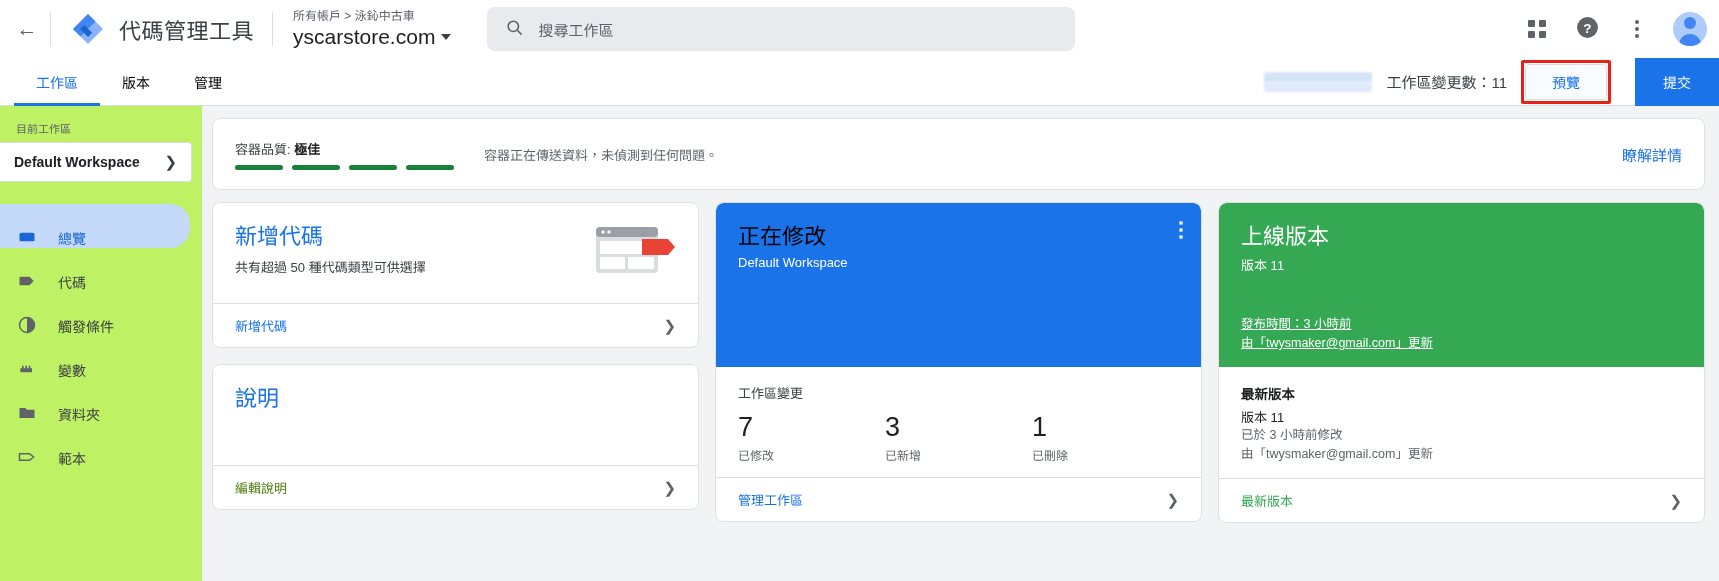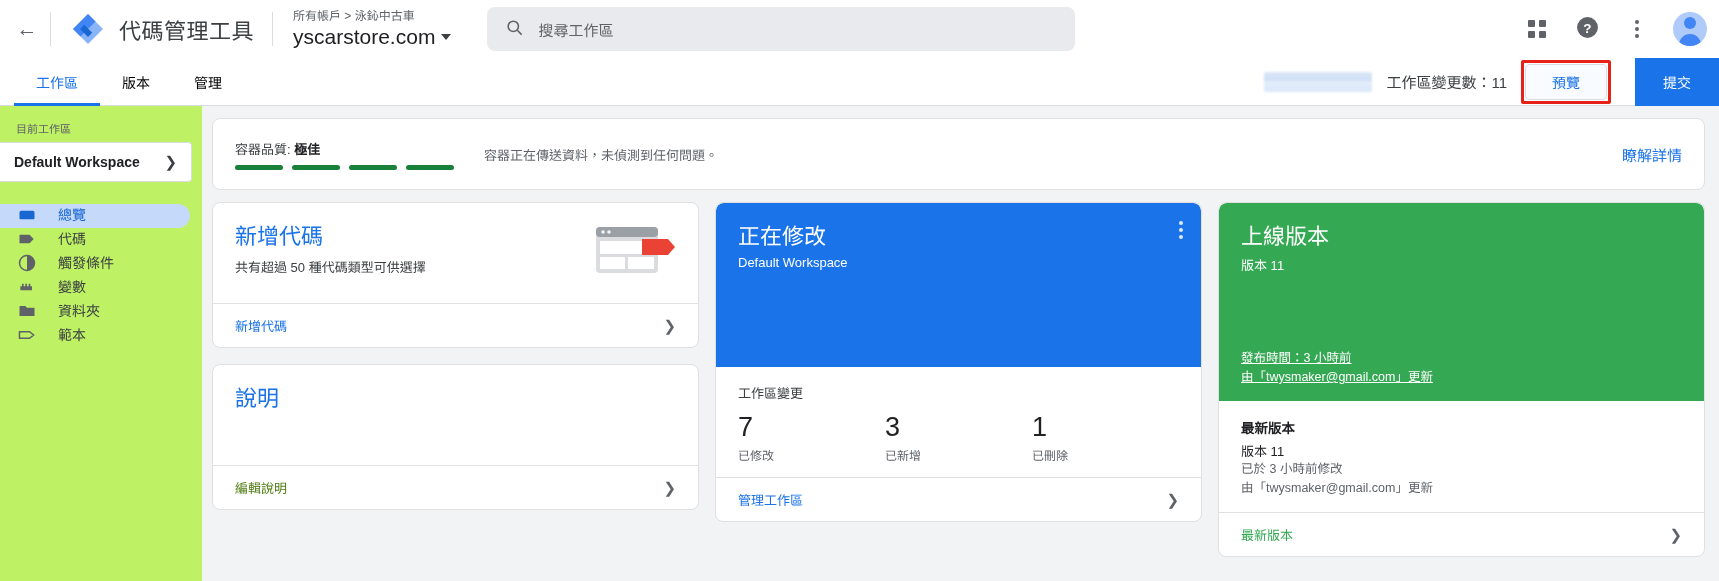--- a/index.html
+++ b/index.html
@@ -115,21 +115,21 @@
   .ws-label { font-size: 11px; color: #5f6368; padding: 0 16px 6px; }
   .ws-card {
     background: #fff; border: 1px solid #dadce0; border-left: none;
     border-radius: 0 4px 4px 0; height: 40px; display: flex; align-items: center;
     justify-content: space-between; padding: 0 14px; cursor: pointer; margin-right: 10px;
   }
   .ws-name { font-size: 14px; color: #202124; font-weight: 600; }
   .chev { color: #3c4043; font-size: 15px; }
   .nav { margin-top: 22px; }
   .nav-item {
-    height: 24px; display: flex; align-items: flex-start; gap: 20px;
+    height: 44px; display: flex; align-items: flex-end; gap: 20px;
     padding-left: 16px; margin-right: 12px; border-radius: 0 20px 20px 0;
     cursor: pointer; color: #3c4043; font-size: 14px;
   }
   .nav-item.active { background: #c5dafb; color: #1967d2; }
   .nav-ico { width: 22px; height: 22px; flex: 0 0 22px; display: flex;
              align-items: center; justify-content: center; }
 
   
   .main { flex: 1 1 auto; padding: 12px 14px 0 10px; overflow: hidden; }
   .card {
@@ -170,36 +170,36 @@
   .tag-art { width: 82px; height: 54px; position: relative; flex: 0 0 82px; margin-top: 2px; }
   .help-card { margin-top: 16px; }
   .help-card .card-head { min-height: 100px; }
   .help-title { color: #1a73e8; font-size: 22px; line-height: 28px; }
 
   
   .blue-head {
     background: #1a73e8; color: #fff; border-radius: 8px 8px 0 0;
     padding: 20px 22px; height: 164px; position: relative;
   }
-  .blue-head .card-h-title { color: #ffffff; }
+  .blue-head .card-h-title { color: #000000; }
   .blue-head .card-h-sub { color: #fff; }
   .head-kebab { position: absolute; top: 18px; right: 18px; cursor: pointer;
                 display: flex; flex-direction: column; gap: 3px; align-items: center; }
   .head-kebab i { width: 4px; height: 4px; border-radius: 50%; background: rgba(255,255,255,.85); }
   .stats { padding: 16px 22px 14px; }
   .stats-label { font-size: 13px; color: #3c4043; }
   .stats-grid { display: flex; margin-top: 8px; }
   .stat { flex: 1 1 0; }
   .stat-num { font-size: 27px; color: #202124; line-height: 34px; }
   .stat-cap { font-size: 12px; color: #5f6368; margin-top: 2px; }
 
   
   .green-head {
     background: #34a853; color: #fff; border-radius: 8px 8px 0 0;
-    padding: 20px 22px 14px; height: 198px; display: flex; flex-direction: column;
+    padding: 20px 22px 14px; height: 164px; display: flex; flex-direction: column;
   }
   .green-head .card-h-title { color: #fff; }
   .green-head .card-h-sub { color: #fff; }
   .green-meta { margin-top: auto; font-size: 12.5px; line-height: 19px; color: #fff; text-decoration: underline; }
   .latest { padding: 16px 22px 14px; }
   .latest-t { font-size: 13.5px; color: #202124; font-weight: 600; }
   .latest-v { font-size: 13px; color: #202124; margin-top: 4px; }
   .latest-m { font-size: 12.5px; color: #5f6368; line-height: 19px; }
   .green-link { color: #34a853; }
 </style>

